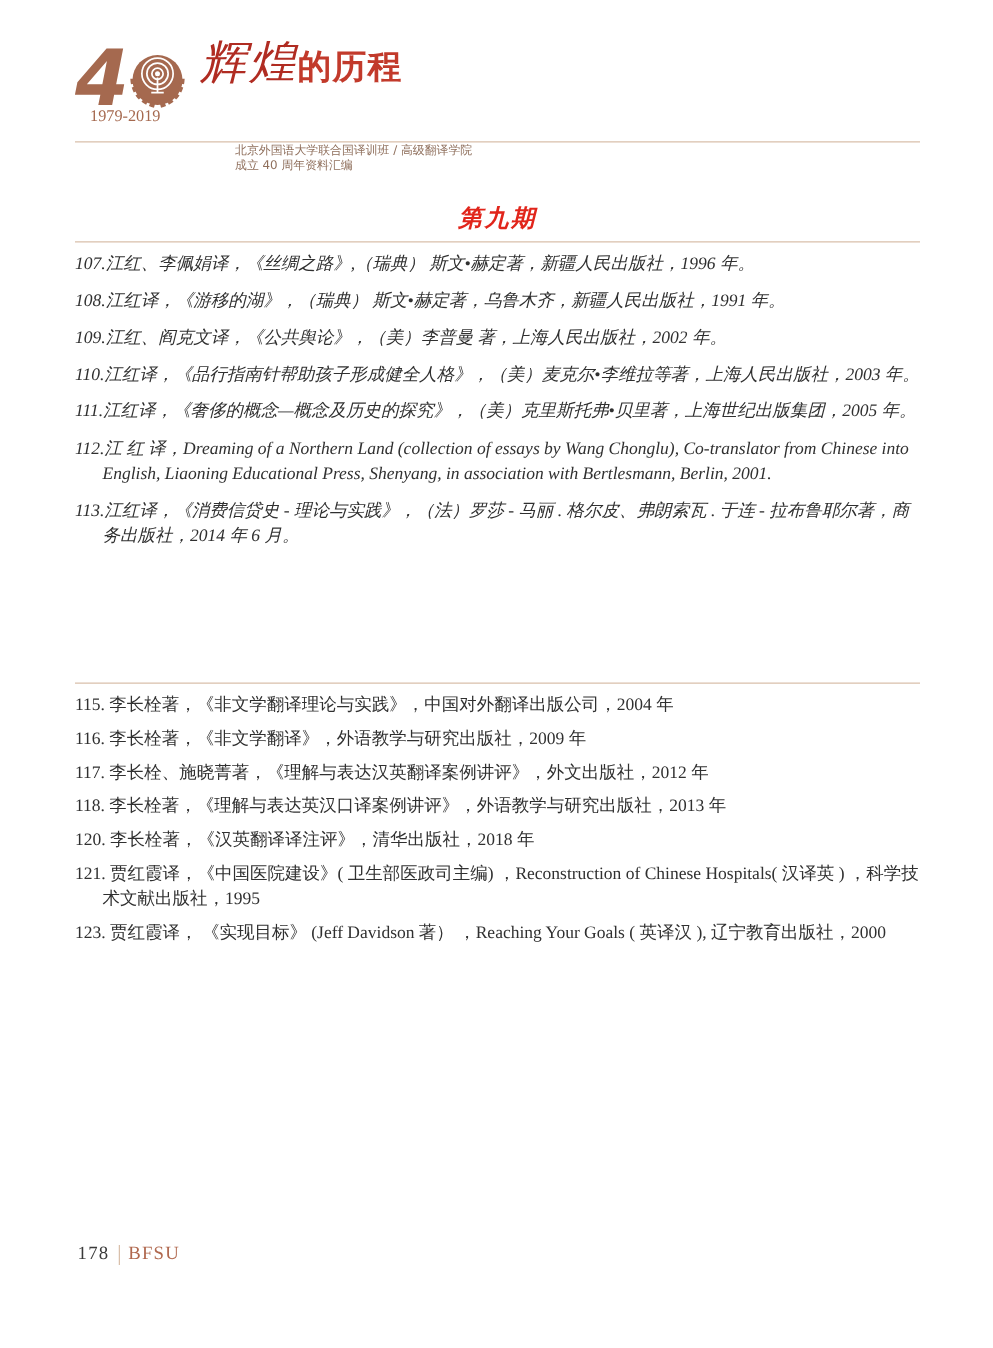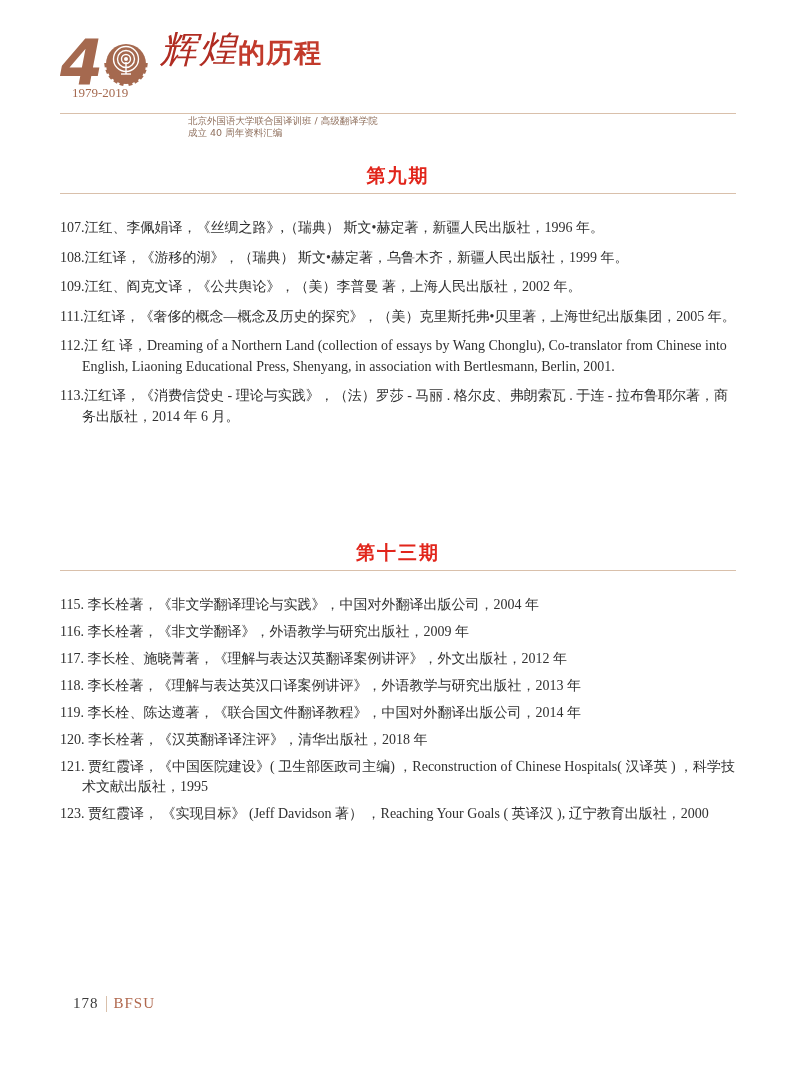--- a/index.html
+++ b/index.html
@@ -37,42 +37,42 @@
     font-family:"DejaVu Sans","Liberation Sans",sans-serif;
   }
   .org{position:absolute;left:28px;top:44px;color:#8F6F5C;
     font-family:"DejaVu Sans","Liberation Sans",sans-serif;
     font-size:9.5px;line-height:12px;white-space:nowrap;margin-top:41px;}
   .header-rule{position:absolute;left:60px;top:113px;width:676px;height:0;
     border-top:1px solid #D9C0AB;}
 
   
   .section{position:absolute;left:60px;width:676px;}
-  .section-1{top:163px;}
+  .section-1{top:163px;font-style:italic;}
   .section-2{top:540px;}
   .section-title{
     text-align:center;margin:0;
     font-family:"DejaVu Sans","Liberation Sans",sans-serif;
     font-weight:bold;font-size:19px;line-height:24px;color:#E1251B;
     letter-spacing:2px;
   }
   .section-rule{border:0;border-top:1px solid #D9C0AB;margin:6px 0 0 0;}
-  .items{margin-top:24px;}
+  .items{margin-top:8px;}
   .item{
     font-size:14px;line-height:20.5px;
     padding-left:22px;text-indent:-22px;
     margin:0 0 9px 0;color:#303030;
   }
   .section-2 .item{line-height:20px;margin-bottom:7px;}
   .item-num{white-space:pre;}
 
   
   .footer{position:absolute;left:62px;top:995px;font-size:15px;
     display:flex;align-items:center;gap:7px;}
-  .page-number{color:#3A3A3A;letter-spacing:1px;margin-left:11px;}
+  .page-number{color:#3A3A3A;letter-spacing:1px;}
   .vdiv{width:1px;height:16px;background:#D9C0AB;display:inline-block;}
   .brand{color:#B0684E;letter-spacing:1px;}
 </style>
 </head>
 <body>
 
 <div class="page">
 
   <div class="header">
     <div class="logo">
@@ -102,37 +102,36 @@
       </div>
     </div>
   </div>
   <div class="header-rule"></div>
 
   <div class="section section-1">
     <h2 class="section-title">第九期</h2>
     <hr class="section-rule">
     <div class="items">
       <div class="item"><span class="item-num">107.</span><span>江红、李佩娟译，《丝绸之路》,（瑞典） 斯文•赫定著，新疆人民出版社，1996 年。</span></div>
-      <div class="item"><span class="item-num">108.</span><span>江红译，《游移的湖》，（瑞典） 斯文•赫定著，乌鲁木齐，新疆人民出版社，1999 年。</span></div>
+      <div class="item"><span class="item-num">108.</span><span>江红译，《游移的湖》，（瑞典） 斯文•赫定著，乌鲁木齐，新疆人民出版社，1991 年。</span></div>
       <div class="item"><span class="item-num">109.</span><span>江红、阎克文译，《公共舆论》，（美）李普曼 著，上海人民出版社，2002 年。</span></div>
+      <div class="item"><span class="item-num">110.</span><span>江红译，《品行指南针帮助孩子形成健全人格》，（美）麦克尔•李维拉等著，上海人民出版社，2003 年。</span></div>
       <div class="item"><span class="item-num">111.</span><span>江红译，《奢侈的概念—概念及历史的探究》，（美）克里斯托弗•贝里著，上海世纪出版集团，2005 年。</span></div>
       <div class="item"><span class="item-num">112.</span><span>江 红 译，Dreaming of a Northern Land (collection of essays by Wang Chonglu), Co-translator from Chinese into English, Liaoning Educational Press, Shenyang, in association with Bertlesmann, Berlin, 2001.</span></div>
       <div class="item"><span class="item-num">113.</span><span>江红译，《消费信贷史 - 理论与实践》，（法）罗莎 - 马丽 . 格尔皮、弗朗索瓦 . 于连 - 拉布鲁耶尔著，商务出版社，2014 年 6 月。</span></div>
     </div>
   </div>
 
   <div class="section section-2">
-    <h2 class="section-title">第十三期</h2>
     <hr class="section-rule">
     <div class="items">
       <div class="item"><span class="item-num">115. </span><span>李长栓著，《非文学翻译理论与实践》，中国对外翻译出版公司，2004 年</span></div>
       <div class="item"><span class="item-num">116. </span><span>李长栓著，《非文学翻译》，外语教学与研究出版社，2009 年</span></div>
       <div class="item"><span class="item-num">117. </span><span>李长栓、施晓菁著，《理解与表达汉英翻译案例讲评》，外文出版社，2012 年</span></div>
       <div class="item"><span class="item-num">118. </span><span>李长栓著，《理解与表达英汉口译案例讲评》，外语教学与研究出版社，2013 年</span></div>
-      <div class="item"><span class="item-num">119. </span><span>李长栓、陈达遵著，《联合国文件翻译教程》，中国对外翻译出版公司，2014 年</span></div>
       <div class="item"><span class="item-num">120. </span><span>李长栓著，《汉英翻译译注评》，清华出版社，2018 年</span></div>
       <div class="item"><span class="item-num">121. </span><span>贾红霞译，《中国医院建设》( 卫生部医政司主编) ，Reconstruction of Chinese Hospitals( 汉译英 ) ，科学技术文献出版社，1995</span></div>
       <div class="item"><span class="item-num">123. </span><span>贾红霞译， 《实现目标》 (Jeff Davidson 著） ，Reaching Your Goals ( 英译汉 ), 辽宁教育出版社，2000</span></div>
     </div>
   </div>
 
   <div class="footer">
     <span class="page-number">178</span>
     <span class="vdiv"></span>
     <span class="brand">BFSU</span>

